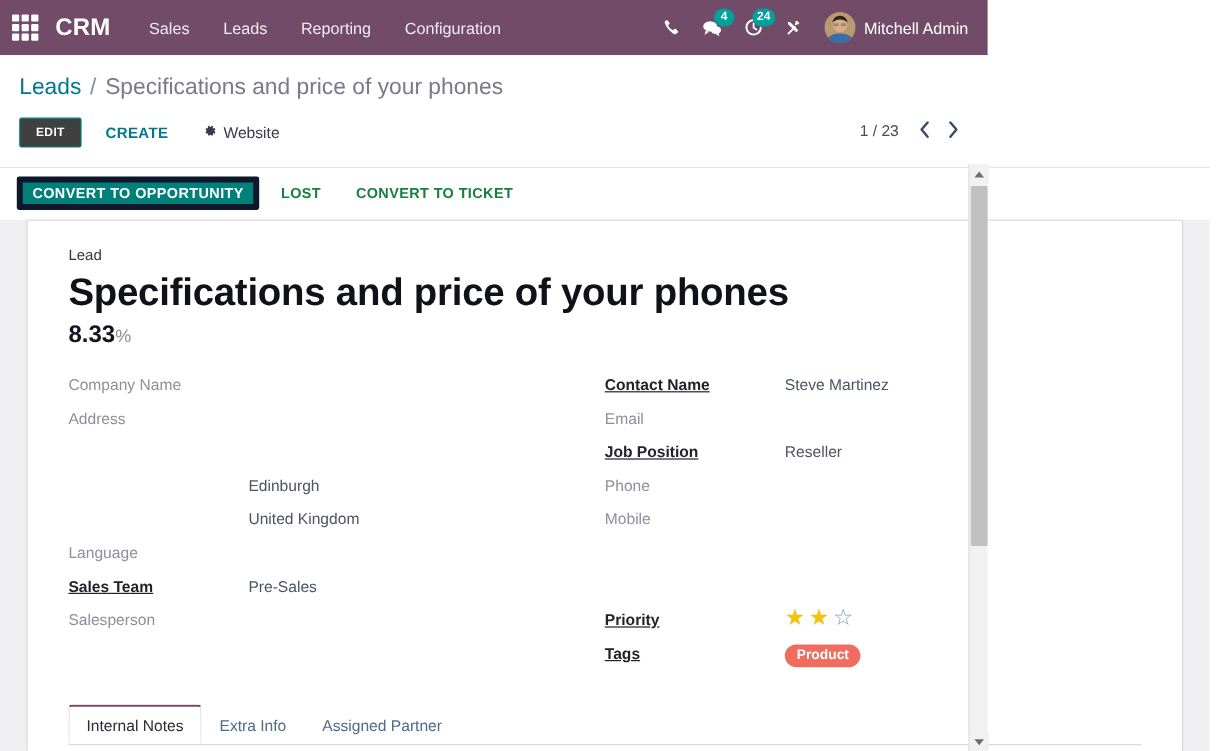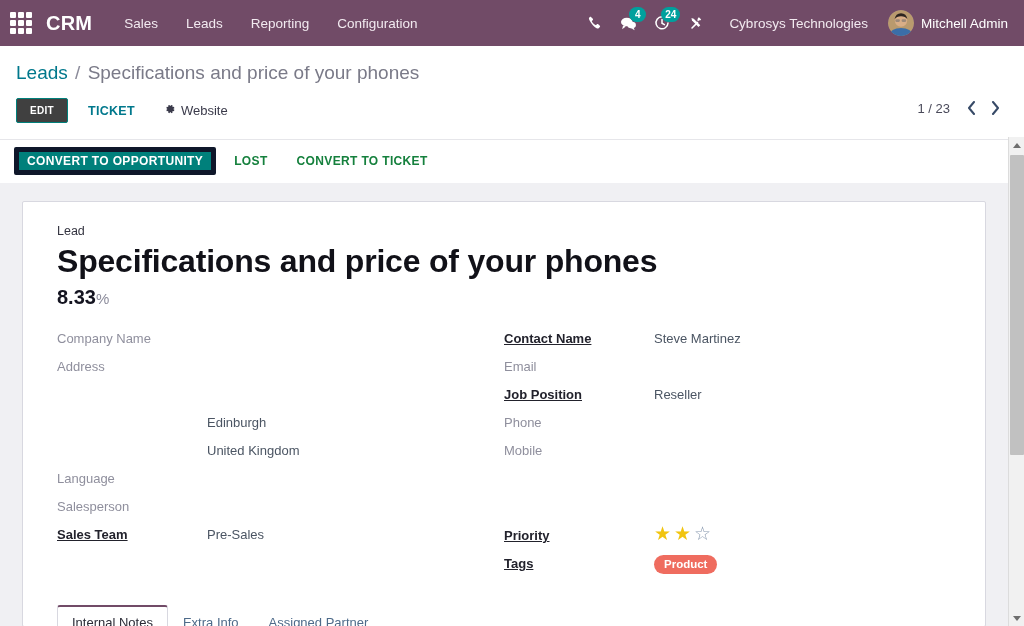--- a/index.html
+++ b/index.html
@@ -209,21 +209,21 @@
     color: #ffffff;
     border: 5px solid #0f172a;
     padding: 2px 8px;
   }
 
   
   .content {
     background: #f0f0f3;
     width: 1008px;
     height: 444px;
-    padding: 18px 22px 0 22px;
+    padding: 0 22px 0 22px;
     overflow: hidden;
   }
   .sheet {
     background: #ffffff;
     border: 1px solid #d8d8e0;
     border-radius: 2px;
     padding: 22px 34px 0 34px;
     height: 100%;
   }
 
@@ -338,21 +338,21 @@
     width: 14px;
     height: 300px;
     background: #c1c1c1;
     border-radius: 1px;
     cursor: pointer;
   }
   .tri { width: 0; height: 0; border-left: 4px solid transparent; border-right: 4px solid transparent; }
   .tri.up { border-bottom: 5px solid #6e6e6e; }
   .tri.down { border-top: 5px solid #6e6e6e; }
 
-  .page-root { position: relative; width: 1024px; height: 626px; }
+  .page-root { position: relative; width: 823px; height: 626px; }
 </style>
 </head>
 <body>
 
 <div class="page-root">
 
   <div class="navbar">
 
     <div class="apps-grid">
       <i></i>
@@ -402,21 +402,20 @@
       </div>
 
       <div class="nav-icon">
         <svg width="15" height="15" viewBox="0 0 16 16" fill="#ffffff">
           <path d="M10.6 1.2 13 3.6l-1.2 1.2-1-.3-1 1-1.2-1.2 1-1-.3-1z"></path>
           <path d="M8.9 5.9 10.1 7.1 3.8 13.4a.85.85 0 0 1-1.2-1.2z"></path>
           <path d="M2.6 2.2 5.1 2.9 12 9.8l-1.9 1.9-6.9-6.9z"></path>
         </svg>
       </div>
 
-      <div class="company-name">Cybrosys Technologies</div>
 
       <div class="user-menu">
         <div class="avatar">
           <svg width="26" height="26" viewBox="0 0 26 26">
             <circle cx="13" cy="13" r="13" fill="#b99a6e"></circle>
             <path d="M0 26 q3-8 13-8 t13 8z" fill="#3b6ea8"></path>
             <circle cx="13" cy="10.5" r="6.2" fill="#d9ae87"></circle>
             <path d="M6.6 9.2 q1-6 6.4-6 t6.4 6 q-2-3-6.4-3 t-6.4 3z" fill="#2c2420"></path>
             <rect x="7.3" y="9.3" width="4.6" height="2.6" rx="1.1" fill="#6b6b6b" opacity=".55"></rect>
             <rect x="13.6" y="9.3" width="4.6" height="2.6" rx="1.1" fill="#6b6b6b" opacity=".55"></rect>
@@ -431,21 +430,21 @@
   <div class="control-panel">
 
     <div class="breadcrumb">
       <span class="crumb-link">Leads</span>
       <span class="crumb-sep">/</span>
       <span class="crumb-current">Specifications and price of your phones</span>
     </div>
 
     <div class="cp-buttons">
       <button class="btn-primary">EDIT</button>
-      <button class="btn-link">TICKET</button>
+      <button class="btn-link">CREATE</button>
       <button class="btn-action">
         <span>
           <svg width="12" height="12" viewBox="0 0 16 16" fill="#3a3a4a">
             <path d="M8 5.3A2.7 2.7 0 1 0 8 10.7 2.7 2.7 0 0 0 8 5.3zm0 4.1A1.4 1.4 0 1 1 8 6.6a1.4 1.4 0 0 1 0 2.8z"></path>
             <path d="M14 9.1l-1.2-.5a4.9 4.9 0 0 0 0-1.2l1.2-.5-.8-2-1.2.5a4.9 4.9 0 0 0-.9-.9l.5-1.2-2-.8-.5 1.2a4.9 4.9 0 0 0-1.2 0L7.4 2.5l-2 .8.5 1.2a4.9 4.9 0 0 0-.9.9l-1.2-.5-.8 2 1.2.5a4.9 4.9 0 0 0 0 1.2l-1.2.5.8 2 1.2-.5c.27.35.57.65.9.9l-.5 1.2 2 .8.5-1.2a4.9 4.9 0 0 0 1.2 0l.5 1.2 2-.8-.5-1.2c.33-.25.63-.55.9-.9l1.2.5.8-2z"></path>
           </svg>
         </span>
         <span>Website</span>
       </button>
     </div>
@@ -510,27 +509,27 @@
             <div class="fvalue">United Kingdom</div>
           </div>
 
 
           <div class="frow">
             <div class="flabel">Language</div>
             <div class="fvalue"></div>
           </div>
 
           <div class="frow">
-            <div class="flabel">Salesperson</div>
-            <div class="fvalue"></div>
-          </div>
-
-          <div class="frow">
             <div class="flabel filled">Sales Team</div>
             <div class="fvalue">Pre-Sales</div>
+          </div>
+
+          <div class="frow">
+            <div class="flabel">Salesperson</div>
+            <div class="fvalue"></div>
           </div>
 
         </div>
 
         <div class="col right">
 
           <div class="frow">
             <div class="flabel filled">Contact Name</div>
             <div class="fvalue">Steve Martinez</div>
           </div>

